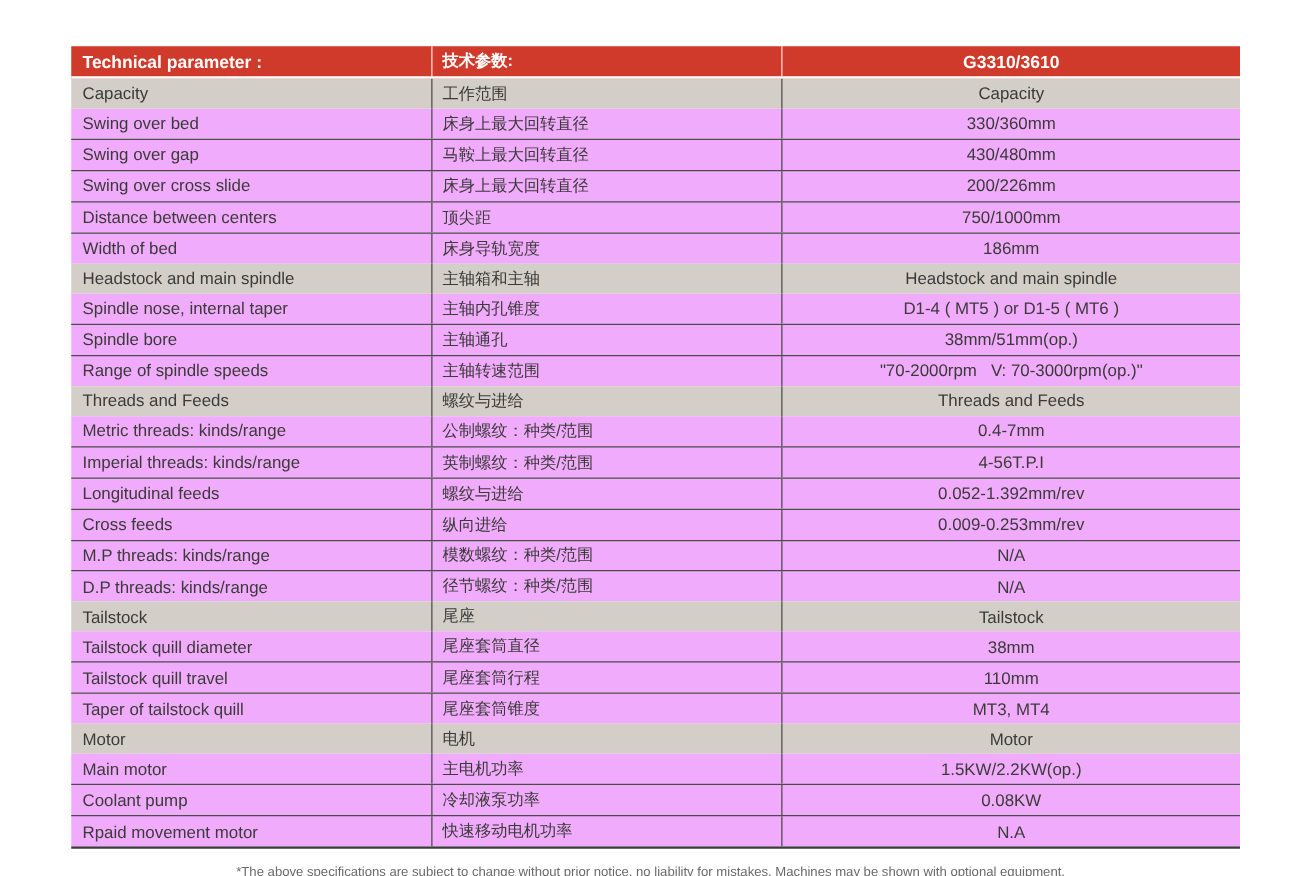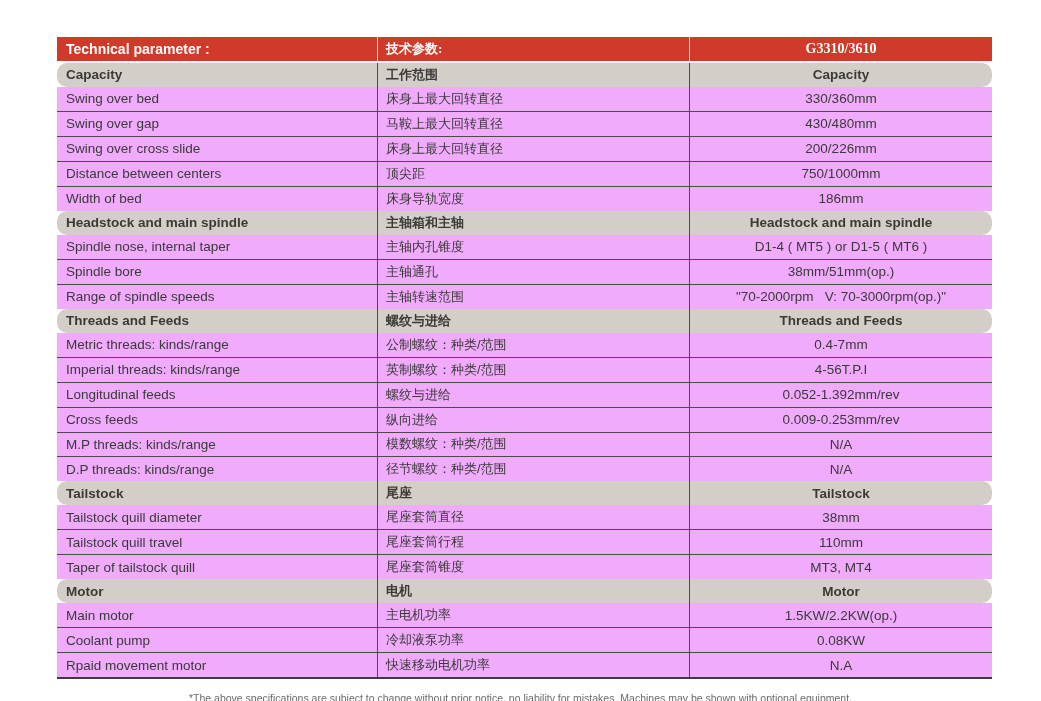--- a/index.html
+++ b/index.html
@@ -22,42 +22,40 @@
     position:absolute;
     left:57px; top:37px;
     width:935px; height:642px;
     display:flex; flex-direction:column;
     border-bottom:2px solid #3c3c3c;
   }
   .row{
     display:flex; flex:1 1 0;
     align-items:stretch;
     font-size:13.5px;
-    gap:32px;
   }
   .cell{
     display:flex; align-items:center;
     overflow:hidden; white-space:nowrap;
   }
   .c1{width:288px;padding-left:9px;}
   .c2{width:280px;padding-left:8px;border-left:1px solid var(--line);font-size:13px;}
   .c3{flex:1;justify-content:center;border-left:1px solid var(--line);white-space:pre;}
   .header-row{
     background:var(--red);
     color:var(--hdr-text);
     font-weight:bold;
     font-size:14px;
     border-bottom:2px solid #ffffff;
   }
-  .header-row .c2,.header-row .c3{border-left:1px solid rgba(255,255,255,.85);font-family:Liberation Serif, serif;}
+  .header-row .c2,.header-row .c3{border-left:1px solid rgba(255,255,255,.85);}
   .section-row{
     background:var(--gray);
-    font-weight:bold;
+    font-weight:normal;
     font-size:13.5px;
-    border-radius:10px;
   }
   .data-row{background:#f0abfc;}
   .data-row.line-top{border-top:1px solid var(--line);}
   .footnote{
     position:absolute;
     left:0; right:0;
     top:692px;
     text-align:center;
     font-size:10.5px;
     color:#6a6a6a;

